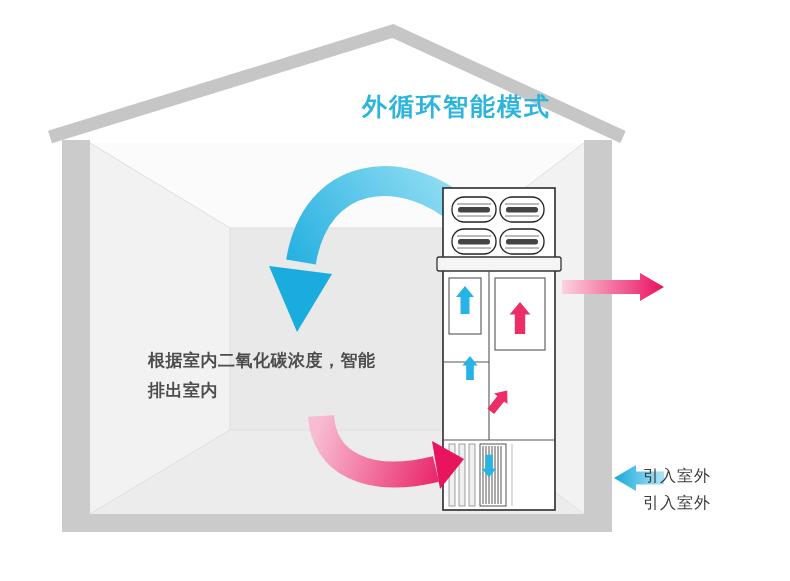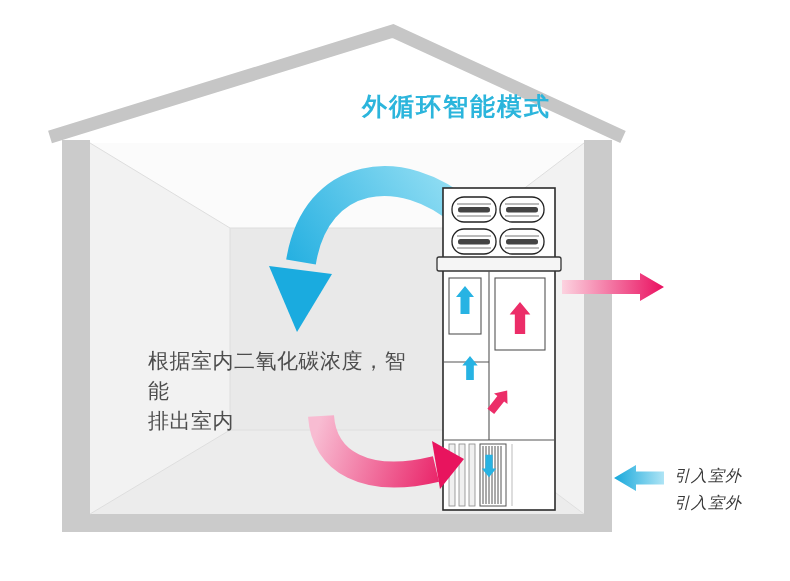--- a/index.html
+++ b/index.html
@@ -14,32 +14,33 @@
   .txt{position:absolute;z-index:2;}
   .title{
     left:151px;top:90px;width:400px;
     text-align:right;
     font-size:25px;font-weight:bold;
     letter-spacing:2px;
     color:#2bb5dc;
   }
   .desc{
     left:148px;top:346px;width:270px;
-    font-size:21px;line-height:30px;
+    font-size:17px;line-height:30px;
     letter-spacing:0.5px;
     color:#4d4d4d;
+    font-weight:bold;
   }
   .side-label{
     width:90px;
     font-size:16px;line-height:27px;
     letter-spacing:1px;
     color:#3a3a3a;
   }
   .lbl-exhaust{left:674px;top:270px;}
-  .lbl-intake{left:674px;top:462px;font-style:italic;}
+  .lbl-intake{left:643px;top:462px;}
 </style>
 </head>
 <body>
 
 <div class="canvas">
 
   <svg width="790" height="581" viewBox="0 0 790 581">
     <defs>
       <linearGradient id="gradCyanCurve" gradientUnits="userSpaceOnUse" x1="460" y1="195" x2="300" y2="310">
         <stop offset="0" stop-color="#90ddf3"></stop>

